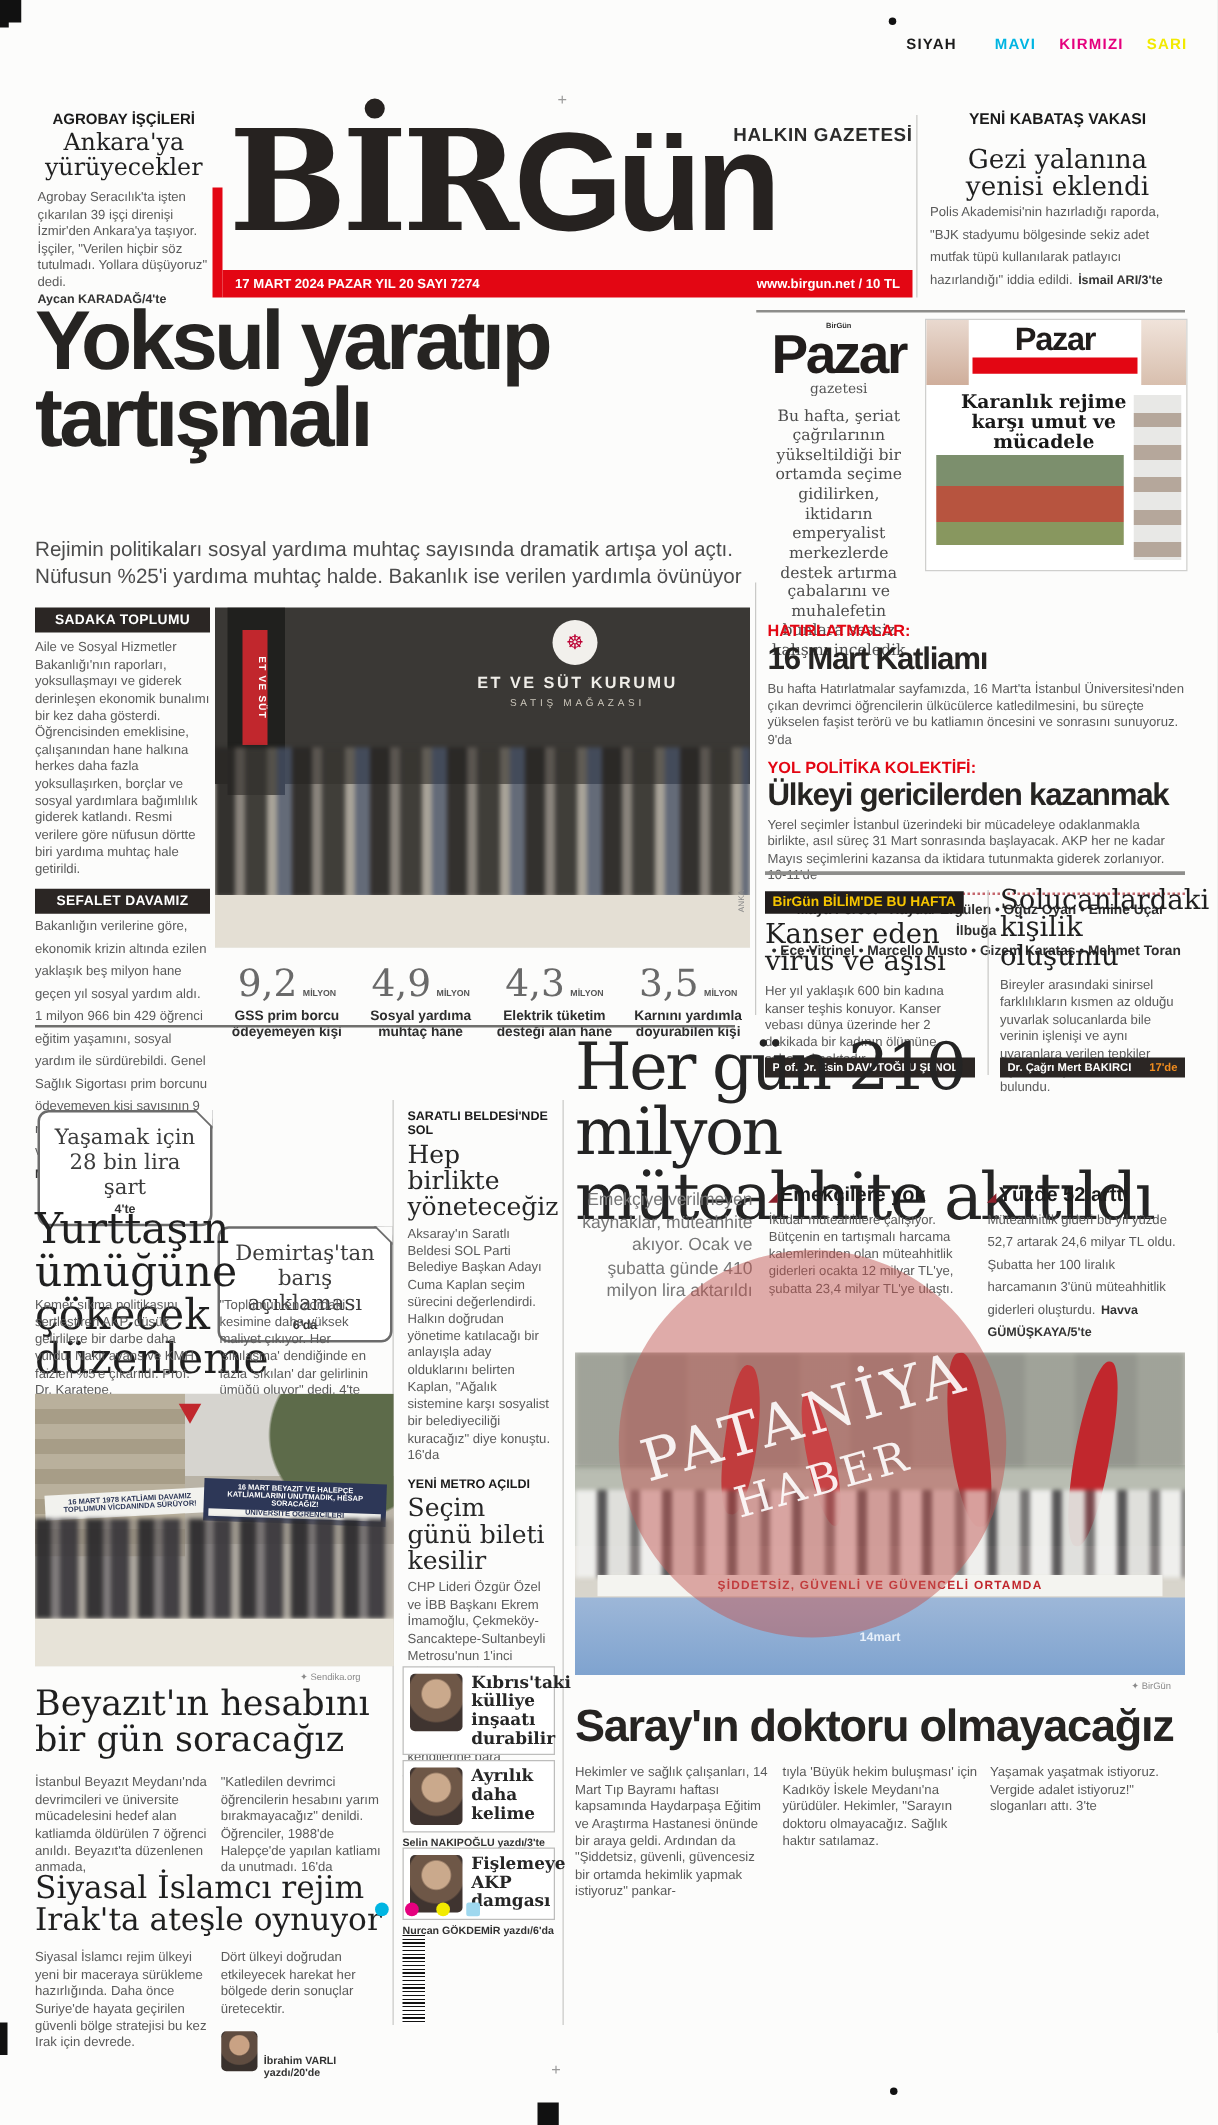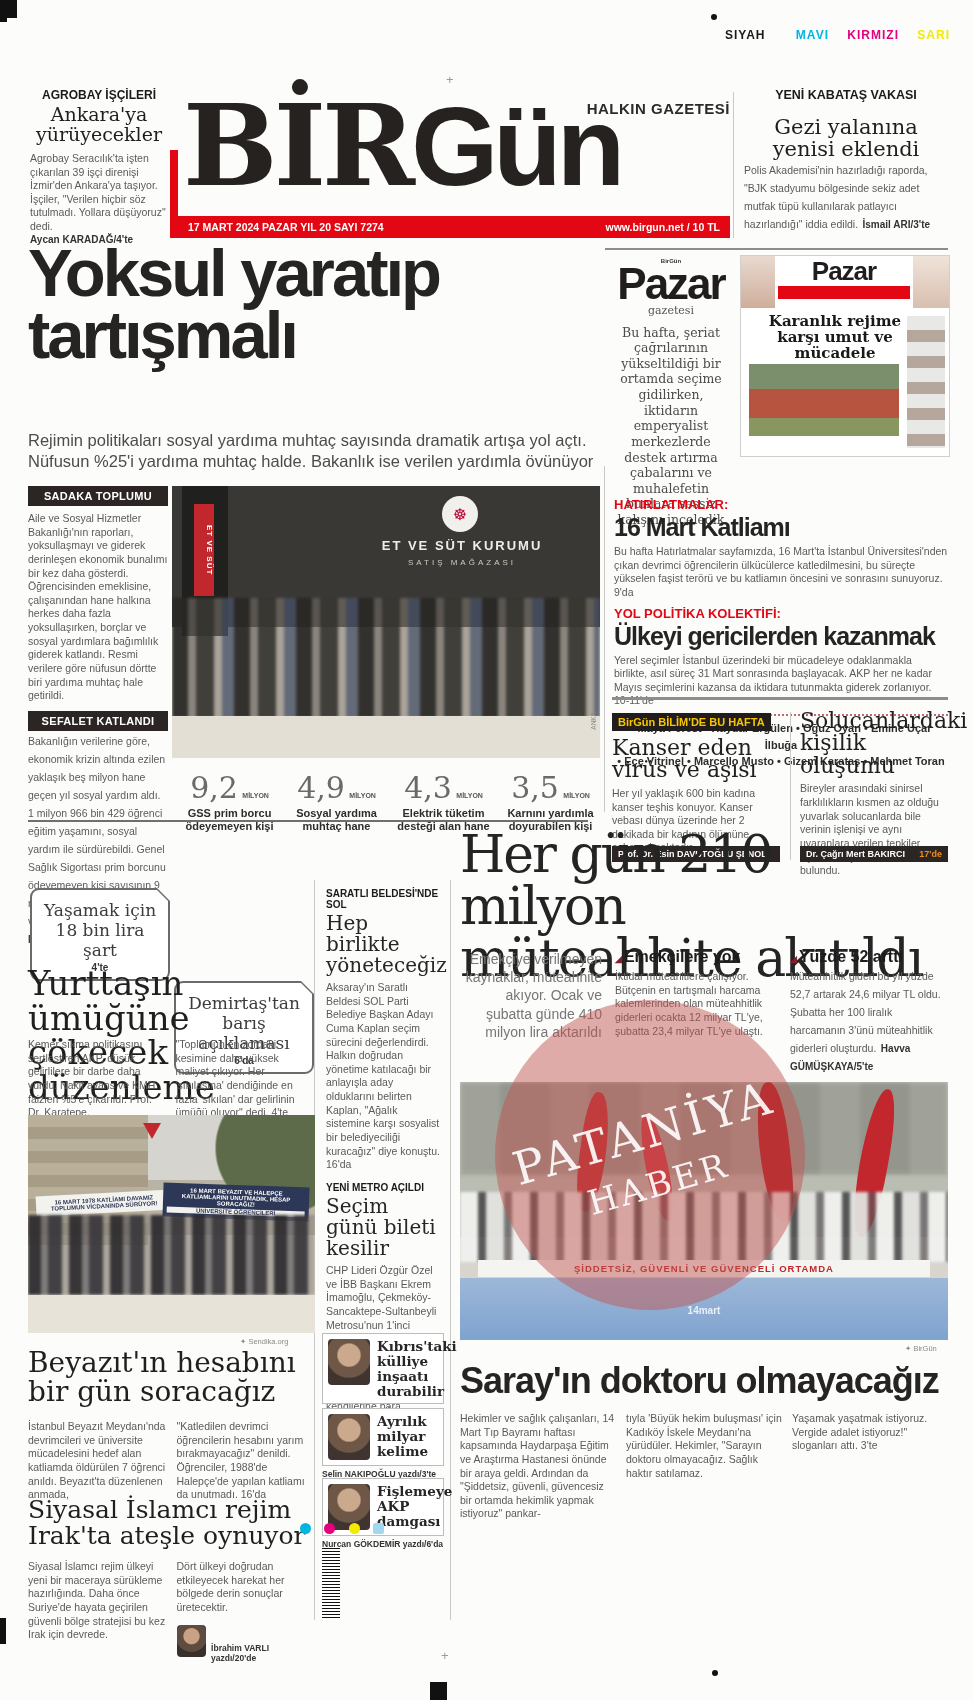--- a/index.html
+++ b/index.html
@@ -114,21 +114,21 @@
       <div style="width:36px;height:52px;background:linear-gradient(#f0e3da,#d8bfae);"></div>
     </div>
     <div class="serif" style="font-weight:bold;font-size:15px;line-height:1.05;text-align:center;padding:6px 26px 0 6px;color:#191919;">Karanlık rejime karşı umut ve mücadele</div>
     <div style="position:absolute;left:8px;top:108px;width:150px;height:72px;background:linear-gradient(#7c8f6d 0 35%,#b7543f 35% 75%,#88975f 75%);filter:blur(.5px);"></div>
     <div style="position:absolute;right:4px;top:60px;width:38px;height:132px;background:repeating-linear-gradient(#e8e8e6 0 14px,#b5a79b 14px 26px);"></div>
   </div>
 
   <div class="abs" style="left:28px;top:486px;width:140px;">
     <div class="black-label">SADAKA TOPLUMU</div>
     <div class="body-txt" style="margin-top:6px;">Aile ve Sosyal Hizmetler Bakanlığı'nın raporları, yoksullaşmayı ve giderek derinleşen ekonomik bunalımı bir kez daha gösterdi. Öğrencisinden emeklisine, çalışanından hane halkına herkes daha fazla yoksullaşırken, borçlar ve sosyal yardımlara bağımlılık giderek katlandı. Resmi verilere göre nüfusun dörtte biri yardıma muhtaç hale getirildi.</div>
-    <div class="black-label" style="margin-top:8px;">SEFALET KATLANDI</div>
+    <div class="black-label" style="margin-top:8px;">SEFALET DAVAMIZ</div>
     <div class="body-txt" style="margin-top:6px;display:inline;">Bakanlığın verilerine göre, ekonomik krizin altında ezilen yaklaşık beş milyon hane geçen yıl sosyal yardım aldı. 1 milyon 966 bin 429 öğrenci eğitim yaşamını, sosyal yardım ile sürdürebildi. Genel Sağlık Sigortası prim borcunu ödeyemeyen kişi sayısının 9 milyonu aştığı da bakanlığın verileriyle ortaya konuldu.</div>
     <span style="font-size:10px;font-weight:bold;color:#333;">Mustafa BİLDİRCİN/5'te</span>
   </div>
 
   <div class="abs photo" style="left:172px;top:486px;width:428px;height:272px;background:linear-gradient(#3a3835 0 52%,#d9d4c9 52% 100%);">
     <div style="position:absolute;left:10px;top:0;width:46px;height:150px;background:#20201e;"></div>
     <div style="position:absolute;left:22px;top:18px;width:20px;height:92px;background:#c1272d;color:#fff;font-size:8px;font-weight:bold;writing-mode:vertical-rl;text-align:center;letter-spacing:1px;">ET VE SÜT</div>
     <div style="position:absolute;left:270px;top:10px;width:36px;height:36px;border-radius:50%;background:#f2f0ec;display:flex;align-items:center;justify-content:center;color:#b03; font-size:16px;">☸</div>
     <div style="position:absolute;left:180px;top:52px;width:220px;text-align:center;color:#efede8;font-size:13px;font-weight:bold;letter-spacing:2px;">ET VE SÜT KURUMU</div>
     <div style="position:absolute;left:180px;top:72px;width:220px;text-align:center;color:#cfcabe;font-size:8px;letter-spacing:3px;">SATIŞ MAĞAZASI</div>
@@ -193,21 +193,21 @@
     <span>Dr. Çağrı Mert BAKIRCI</span>
     <span class="ref">17'de</span>
   </div>
 
   <div class="abs" style="left:28px;top:820px;width:560px;height:2px;background:#6f6f6d;"></div>
 
   <div class="abs vrule" style="left:314px;top:880px;height:740px;"></div>
   <div class="abs vrule" style="left:450px;top:880px;height:740px;"></div>
 
   <div class="abs boxlink" style="left:30px;top:888px;width:128px;">
-    <span>Yaşamak için 18 bin lira şart</span>
+    <span>Yaşamak için 28 bin lira şart</span>
     <span class="ref">4'te</span>
   </div>
   <div class="abs boxlink" style="left:174px;top:888px;width:128px;">
     <span>Demirtaş'tan barış açıklaması</span>
     <span class="ref">6'da</span>
   </div>
 
   <div class="abs serif" style="left:28px;top:966px;width:285px;font-size:34px;line-height:1.02;">Yurttaşın ümüğüne çökecek düzenleme</div>
   <div class="abs colrow" style="left:28px;top:1038px;width:285px;">
     <div class="body-txt">Kemer sıkma politikasını sertleştiren AKP, düşük gelirlilere bir darbe daha vurdu. Nakit avans ve KMH faizleri %5'e çıkarıldı. Prof. Dr. Karatepe,</div>
@@ -258,21 +258,21 @@
   <div class="abs" style="left:322px;top:1333px;width:122px;">
     <div class="colcard">
       <div class="pic"></div>
       <div class="t">Kıbrıs'taki külliye inşaatı durabilir</div>
     </div>
     <div class="card-byline">Gözde BEDELOĞLU yazdı/2'de</div>
   </div>
   <div class="abs" style="left:322px;top:1408px;width:122px;">
     <div class="colcard">
       <div class="pic"></div>
-      <div class="t">Ayrılık milyar kelime</div>
+      <div class="t">Ayrılık daha kelime</div>
     </div>
     <div class="card-byline">Selin NAKIPOĞLU yazdı/3'te</div>
   </div>
   <div class="abs" style="left:322px;top:1478px;width:122px;">
     <div class="colcard">
       <div class="pic"></div>
       <div class="t">Fişlemeye AKP damgası</div>
     </div>
     <div class="card-byline">Nurcan GÖKDEMİR yazdı/6'da</div>
   </div>

